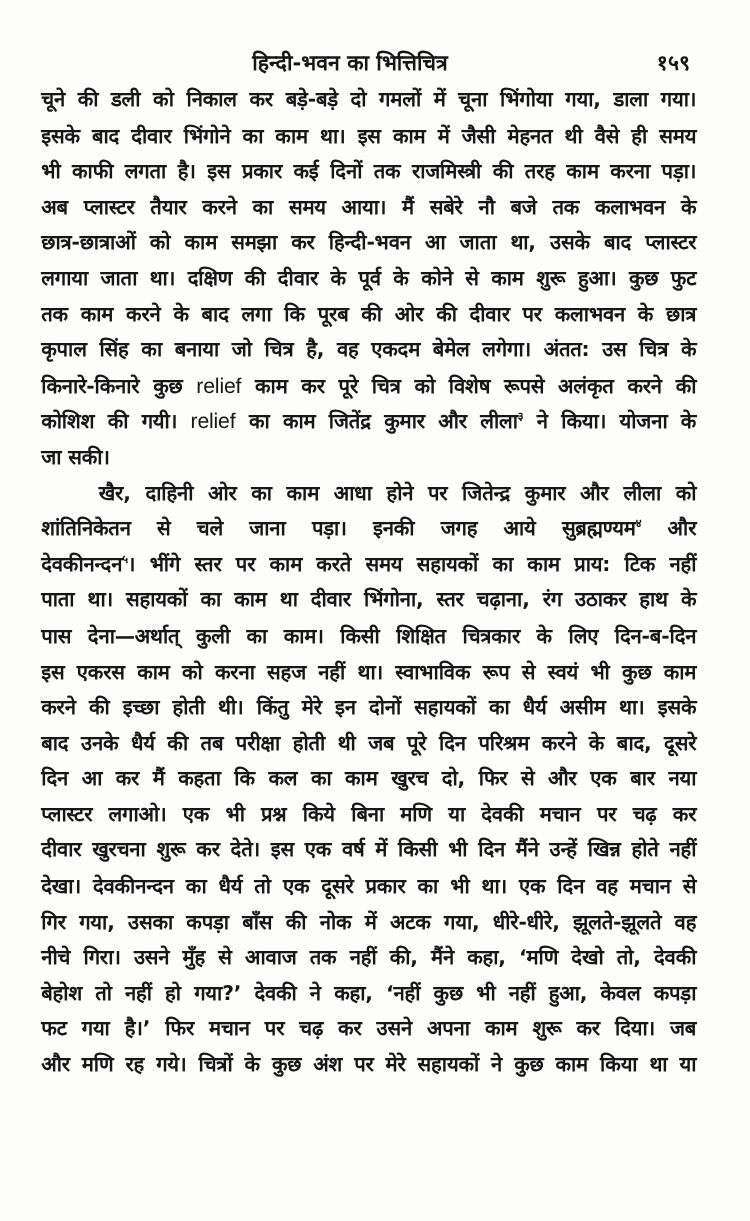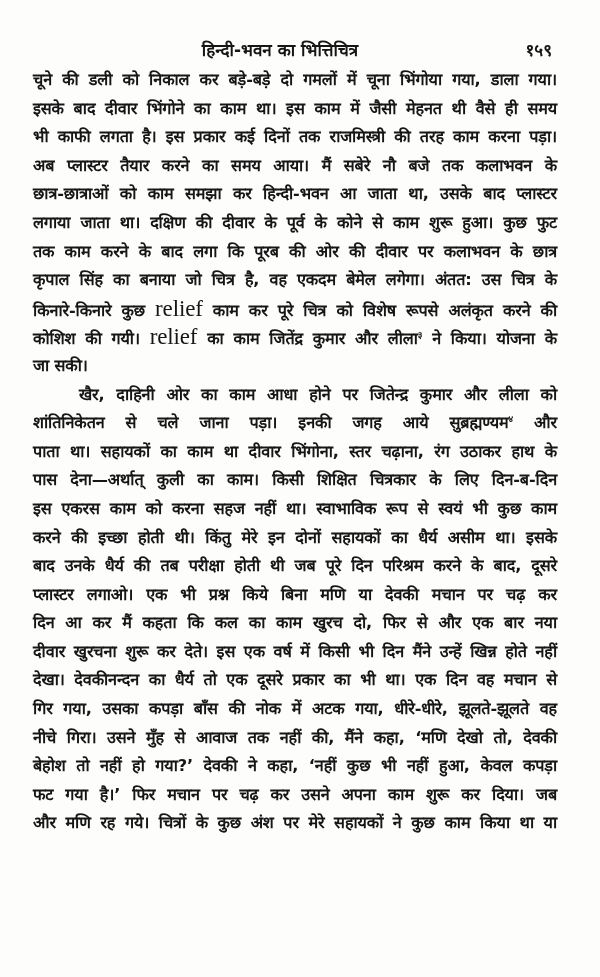--- a/index.html
+++ b/index.html
@@ -63,23 +63,23 @@
       font-weight: bold;
       letter-spacing: -0.15px;
     }
     .line.last {
       text-align-last: left;
     }
     .line.indent {
       padding-left: 46px;
     }
     .line .latin {
-      font-family: Liberation Serif, serif;
+      font-family: Liberation Sans, sans-serif;
       font-weight: normal;
-      font-size: 23px;
+      font-size: 17px;
     }
     sup {
       font-size: 9px;
       line-height: 0;
       vertical-align: super;
     }
     .seg { display: inline; margin-top: 20px; }
   </style>
 </head>
 <body>
@@ -100,27 +100,28 @@
     <div class="line">छात्र-छात्राओं को काम समझा कर हिन्दी-भवन आ जाता था, उसके बाद प्लास्टर</div>
     <div class="line">लगाया जाता था। दक्षिण की दीवार के पूर्व के कोने से काम शुरू हुआ। कुछ फुट</div>
     <div class="line">तक काम करने के बाद लगा कि पूरब की ओर की दीवार पर कलाभवन के छात्र</div>
     <div class="line">कृपाल सिंह का बनाया जो चित्र है, वह एकदम बेमेल लगेगा। अंतत: उस चित्र के</div>
     <div class="line"><span class="seg">किनारे-किनारे कुछ </span><span class="latin">relief</span><span class="seg"> काम कर पूरे चित्र को विशेष रूपसे अलंकृत करने की</span></div>
     <div class="line"><span class="seg">कोशिश की गयी। </span><span class="latin">relief</span><span class="seg"> का काम जितेंद्र कुमार और लीला</span><sup>३</sup><span class="seg"> ने किया। योजना के</span></div>
     <div class="line last">जा सकी।</div>
 
     <div class="line indent">खैर, दाहिनी ओर का काम आधा होने पर जितेन्द्र कुमार और लीला को</div>
     <div class="line"><span class="seg">शांतिनिकेतन से चले जाना पड़ा। इनकी जगह आये सुब्रह्मण्यम</span><sup>४</sup><span class="seg"> और</span></div>
+    <div class="line"><span class="seg">देवकीनन्दन</span><sup>५</sup><span class="seg">। भींगे स्तर पर काम करते समय सहायकों का काम प्राय: टिक नहीं</span></div>
     <div class="line">पाता था। सहायकों का काम था दीवार भिंगोना, स्तर चढ़ाना, रंग उठाकर हाथ के</div>
     <div class="line">पास देना—अर्थात् कुली का काम। किसी शिक्षित चित्रकार के लिए दिन-ब-दिन</div>
     <div class="line">इस एकरस काम को करना सहज नहीं था। स्वाभाविक रूप से स्वयं भी कुछ काम</div>
     <div class="line">करने की इच्छा होती थी। किंतु मेरे इन दोनों सहायकों का धैर्य असीम था। इसके</div>
     <div class="line">बाद उनके धैर्य की तब परीक्षा होती थी जब पूरे दिन परिश्रम करने के बाद, दूसरे</div>
+    <div class="line">दिन आ कर मैं कहता कि कल का काम खुरच दो, फिर से और एक बार नया</div>
     <div class="line">प्लास्टर लगाओ। एक भी प्रश्न किये बिना मणि या देवकी मचान पर चढ़ कर</div>
-    <div class="line">दिन आ कर मैं कहता कि कल का काम खुरच दो, फिर से और एक बार नया</div>
     <div class="line">दीवार खुरचना शुरू कर देते। इस एक वर्ष में किसी भी दिन मैंने उन्हें खिन्न होते नहीं</div>
     <div class="line">देखा। देवकीनन्दन का धैर्य तो एक दूसरे प्रकार का भी था। एक दिन वह मचान से</div>
     <div class="line">गिर गया, उसका कपड़ा बाँस की नोक में अटक गया, धीरे-धीरे, झूलते-झूलते वह</div>
     <div class="line">नीचे गिरा। उसने मुँह से आवाज तक नहीं की, मैंने कहा, ‘मणि देखो तो, देवकी</div>
     <div class="line">बेहोश तो नहीं हो गया?’ देवकी ने कहा, ‘नहीं कुछ भी नहीं हुआ, केवल कपड़ा</div>
     <div class="line">फट गया है।’ फिर मचान पर चढ़ कर उसने अपना काम शुरू कर दिया। जब</div>
     <div class="line">और मणि रह गये। चित्रों के कुछ अंश पर मेरे सहायकों ने कुछ काम किया था या</div>
 
   </div>
 </div>

